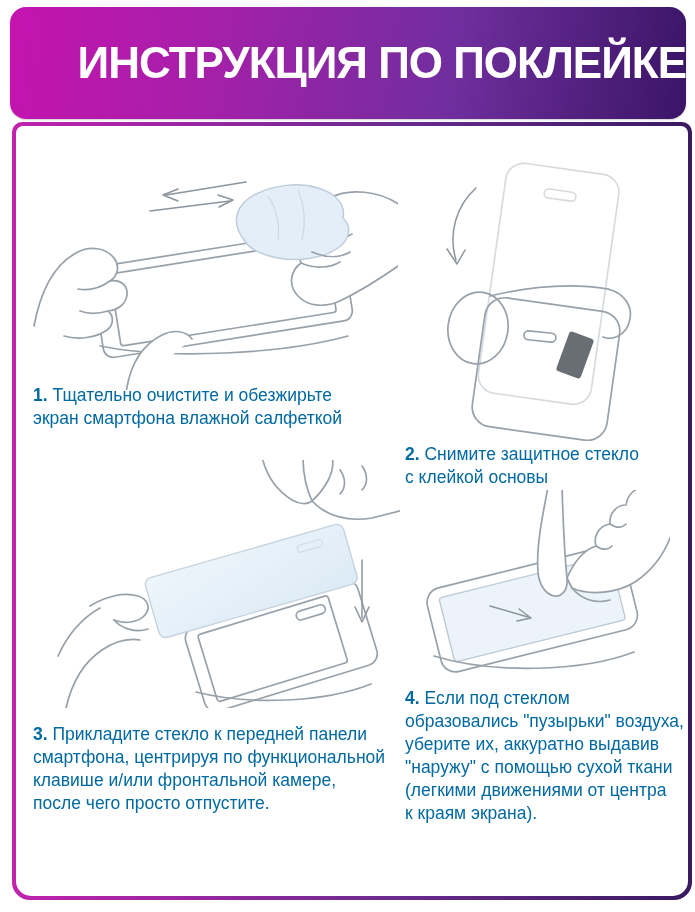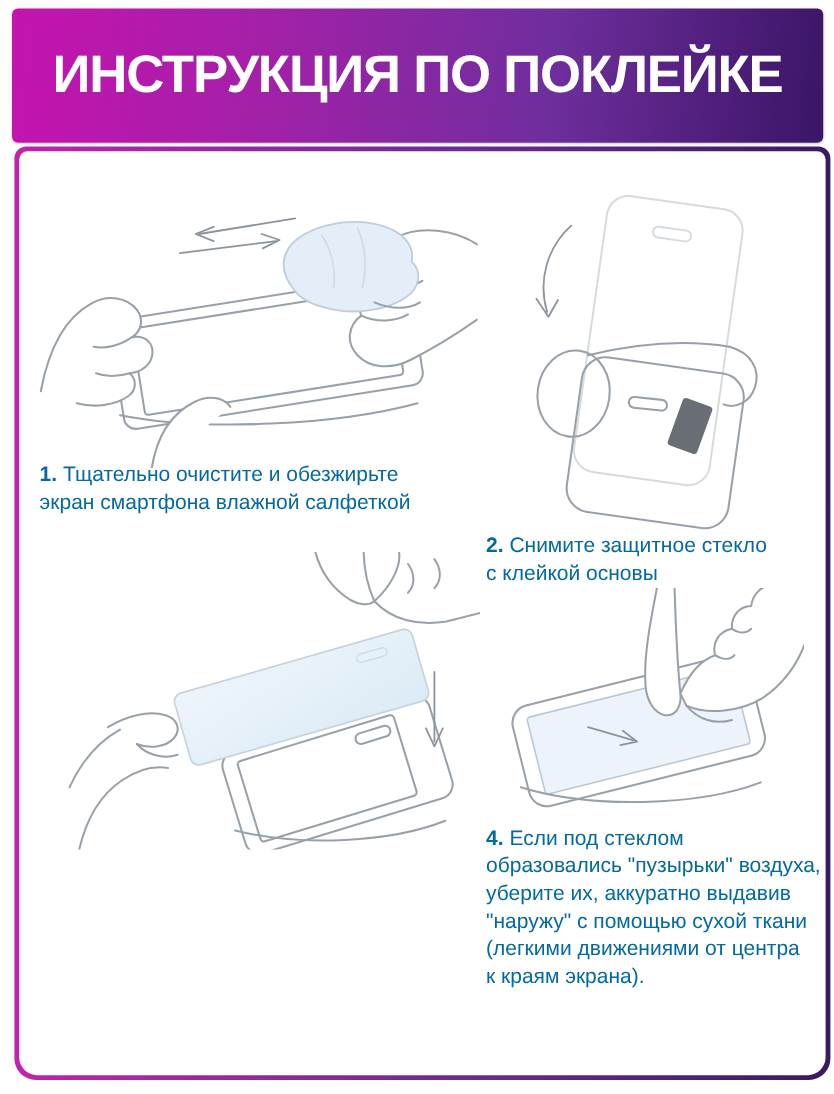--- a/index.html
+++ b/index.html
@@ -1,23 +1,23 @@
 <!DOCTYPE html>
 <html><head>
 <meta charset="utf-8">
 <style>
   html,body{margin:0;padding:0}
   body{
     width:695px;height:912px;background:#ffffff;position:relative;overflow:hidden;
     font-family:"Liberation Sans",sans-serif;
   }
   .header{
-    position:absolute;left:10px;top:7px;width:676px;height:112px;border-radius:5px;
+    position:absolute;left:10px;top:7px;width:676px;height:112px;border-radius:16px;
     background:linear-gradient(97deg,#c513af 0%,#a520a9 30%,#6f2e9d 66%,#3a1566 100%);
-    display:flex;align-items:center;justify-content:center;
+    display:flex;align-items:center;justify-content:flex-end;
     box-shadow:0 1px 2px rgba(0,0,0,.2);
   }
   .header h1{
     margin:0;color:#ffffff;font-size:44px;font-weight:bold;letter-spacing:-1px;white-space:nowrap;
   }
   .panel{
     position:absolute;left:12px;top:122px;width:680px;height:778px;
     border-radius:10px 10px 18px 18px;
     background:linear-gradient(90deg,#c122ae 0%,#6c2b91 55%,#3a1a60 100%);
   }
@@ -189,20 +189,29 @@
     </div>
 
     <div class="step" id="t2">
       <p>
         <b class="num">2.</b>
         <span class="body">Снимите защитное стекло
 с клейкой основы</span>
       </p>
     </div>
 
+    <div class="step" id="t3">
+      <p>
+        <b class="num">3.</b>
+        <span class="body">Прикладите стекло к передней панели
+смартфона, центрируя по функциональной
+клавише и/или фронтальной камере,
+после чего просто отпустите.</span>
+      </p>
+    </div>
 
     <div class="step" id="t4">
       <p>
         <b class="num">4.</b>
         <span class="body">Если под стеклом
 образовались "пузырьки" воздуха,
 уберите их, аккуратно выдавив
 "наружу" с помощью сухой ткани
 (легкими движениями от центра
 к краям экрана).</span>

